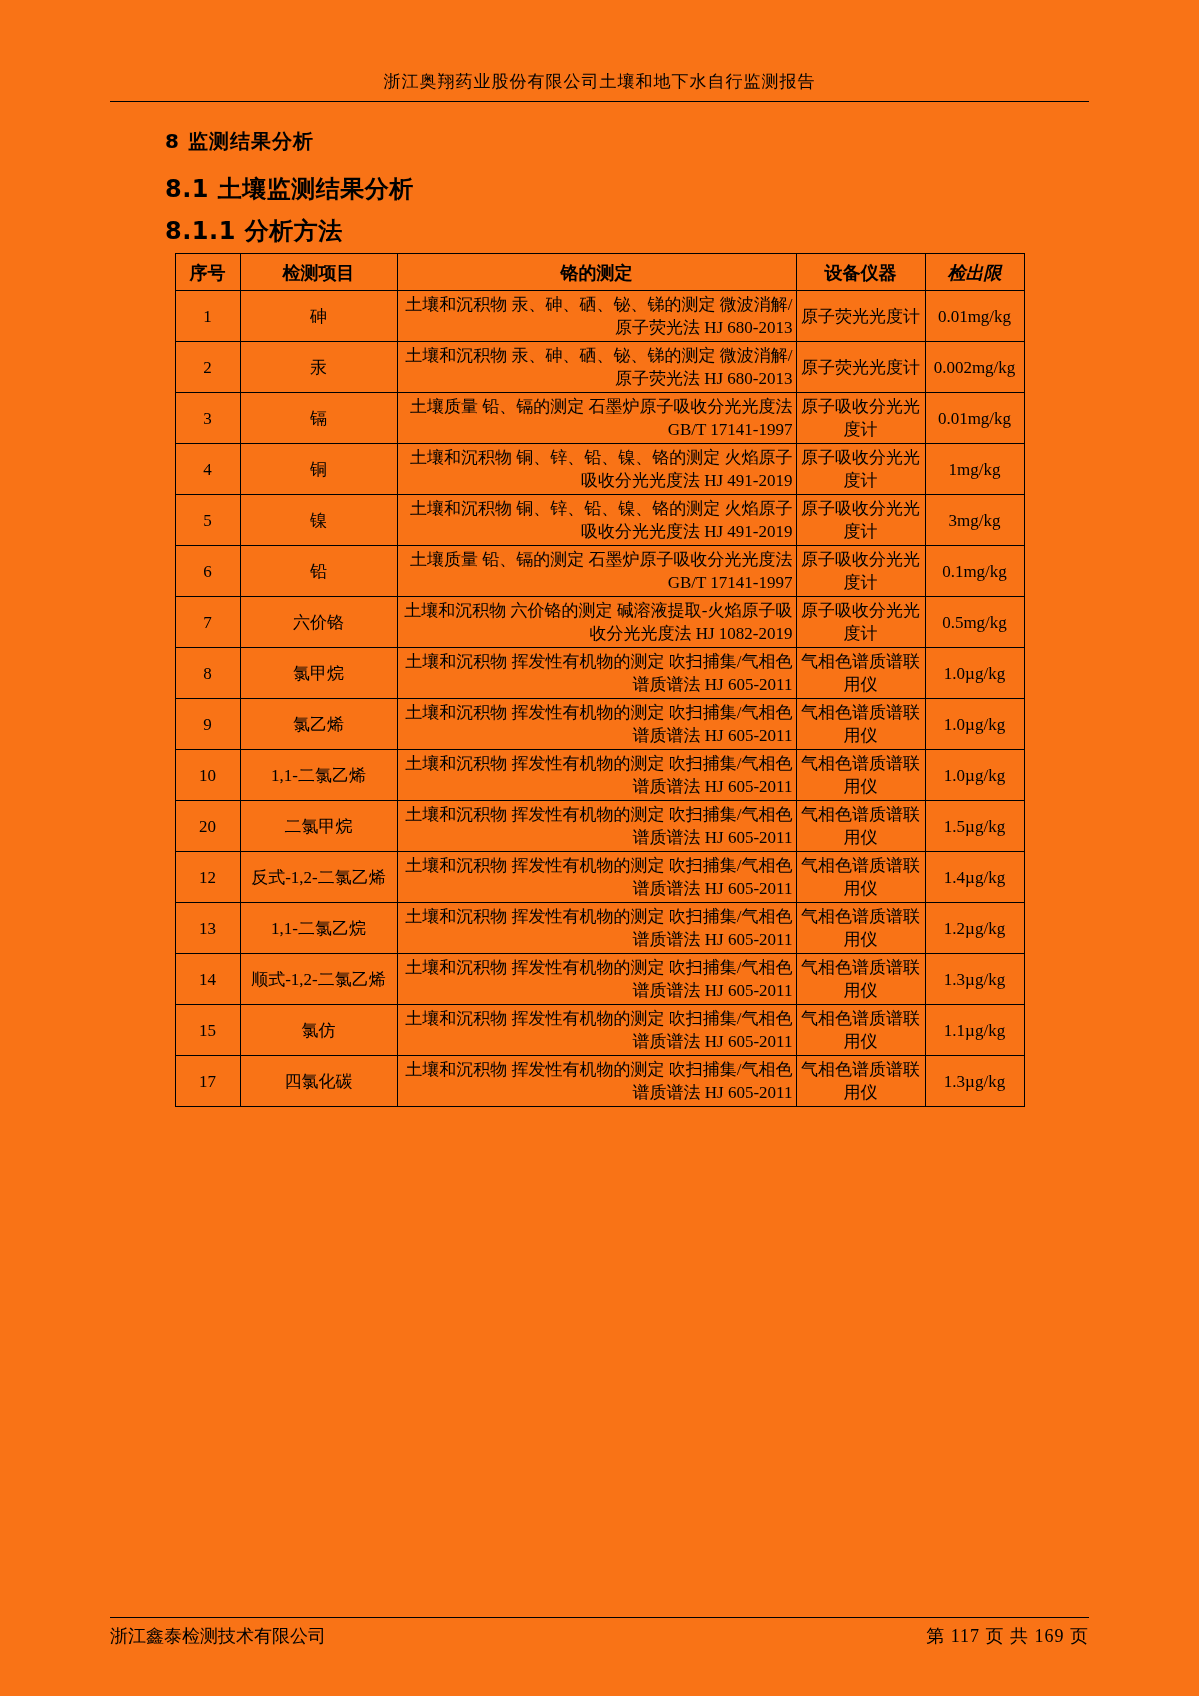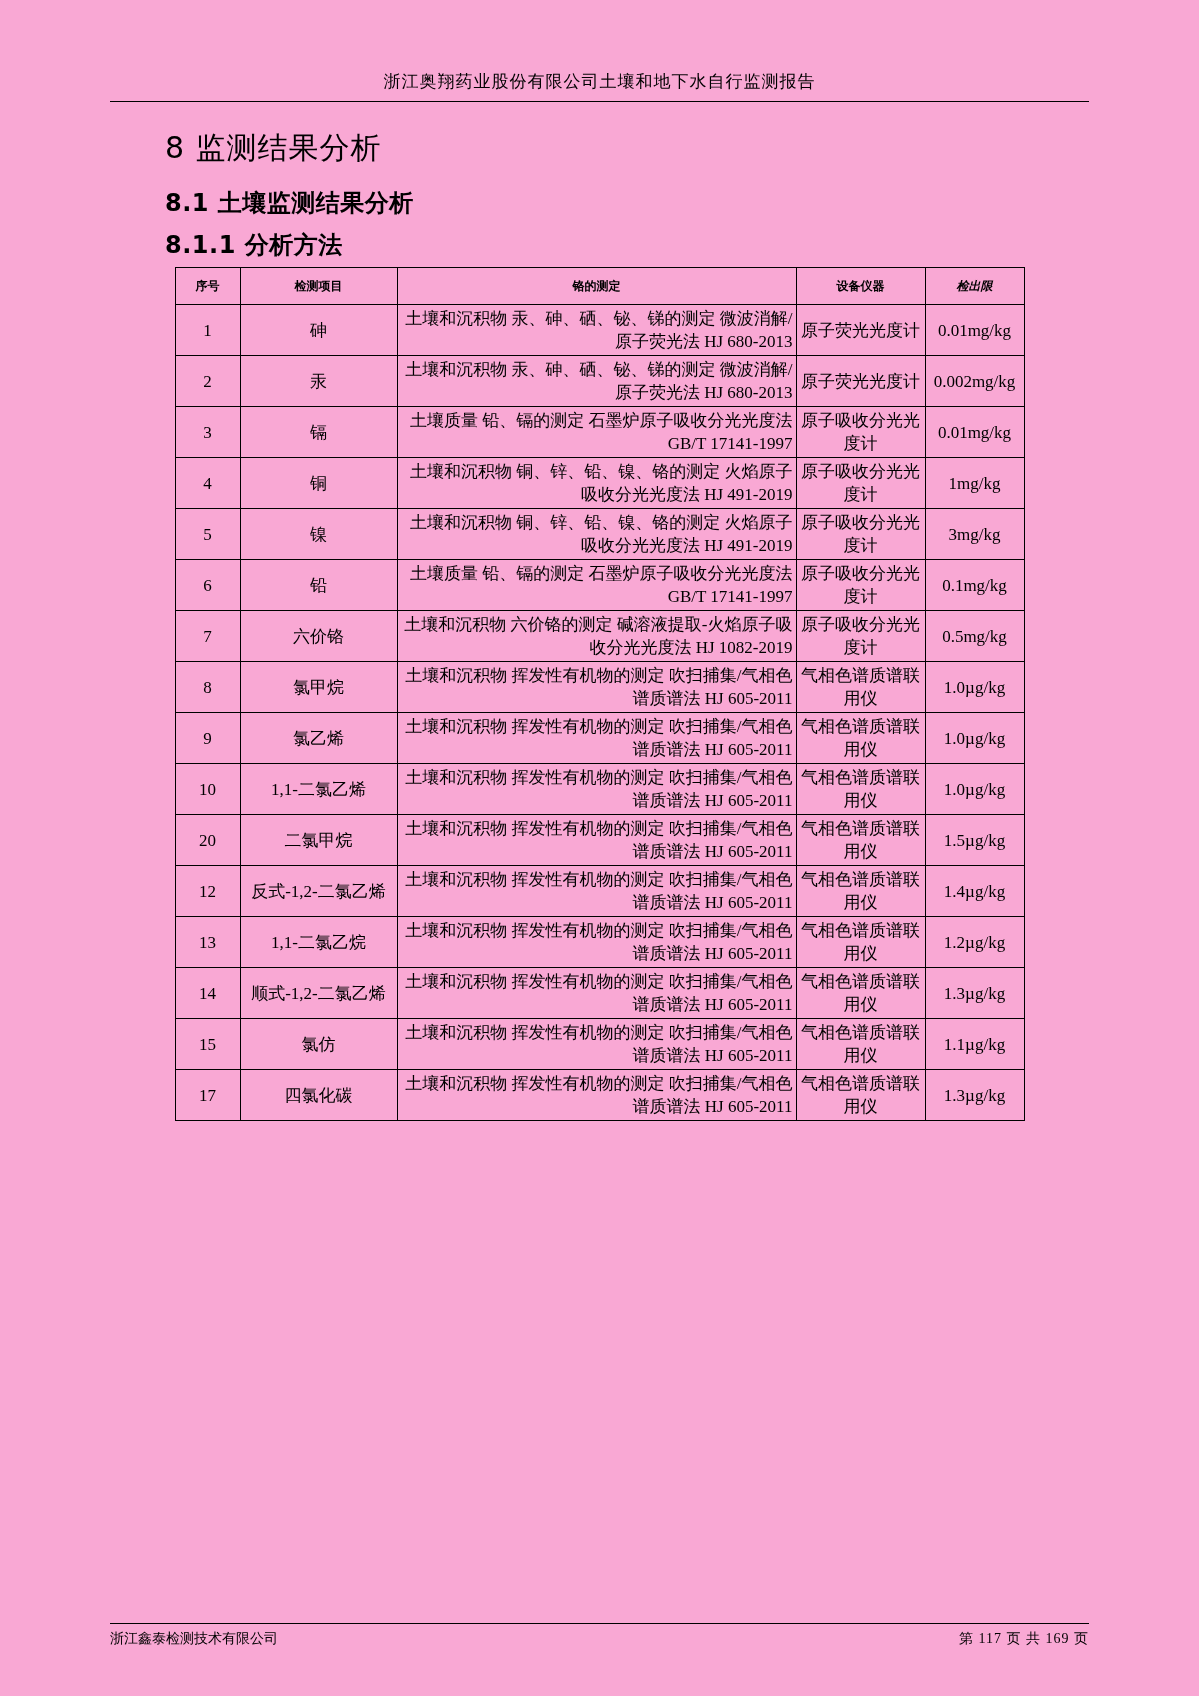--- a/index.html
+++ b/index.html
@@ -10,35 +10,35 @@
   body {
     font-family: "Liberation Serif", serif;
     color: #000000;
   }
   .page {
     width: 1199px;
     height: 1696px;
     position: relative;
     box-sizing: border-box;
     padding: 70px 110px 40px 110px;
-    background: #f9a8d4;
+    background: #f97316;
     overflow: hidden;
   }
   .header {
     text-align: center;
     font-size: 17px;
     letter-spacing: 1px;
     padding-bottom: 8px;
     border-bottom: 1.5px solid #000;
     margin-bottom: 26px;
   }
   h1.sec {
     font-family: "DejaVu Sans", sans-serif;
-    font-size: 30px;
-    font-weight: normal;
+    font-size: 20px;
+    font-weight: bold;
     margin: 16px 0 18px 55px;
     letter-spacing: 1px;
   }
   h2.sec {
     font-family: "DejaVu Sans", sans-serif;
     font-size: 24px;
     font-weight: bold;
     margin: 8px 0 2px 55px;
     letter-spacing: 0.5px;
   }
@@ -77,41 +77,41 @@
     font-size: 17px;
     padding: 2px 3px;
     vertical-align: middle;
     line-height: 23px;
   }
   table.main th {
     font-family: "DejaVu Sans", sans-serif;
     font-weight: bold;
     text-align: center;
     height: 32px;
-    font-size: 12px;
+    font-size: 18px;
   }
   td.c-num { text-align: center; width: 58px; }
   td.c-item { text-align: center; width: 150px; }
   td.c-basis { text-align: right; padding-left: 5px; }
   td.c-inst { text-align: center; width: 122px; }
   td.c-limit { text-align: center; width: 92px; }
   th.c-num { width: 58px; }
   th.c-item { width: 150px; }
   th.c-inst { width: 122px; }
   th.c-limit { width: 92px; font-style: italic; }
   .footer {
     position: absolute;
     left: 110px;
     right: 110px;
     bottom: 48px;
     border-top: 1.5px solid #000;
     padding-top: 6px;
     display: flex;
     justify-content: space-between;
-    font-size: 14px;
+    font-size: 18px;
   }
   .footer .right { letter-spacing: 1px; }
 </style>
 </head>
 <body>
 
 <div class="page">
 
   <div class="header">浙江奥翔药业股份有限公司土壤和地下水自行监测报告</div>
 

